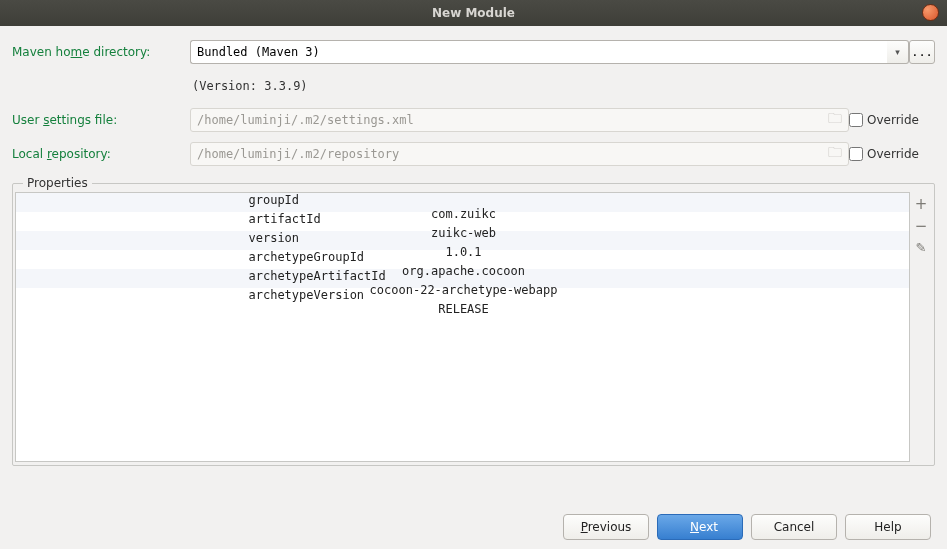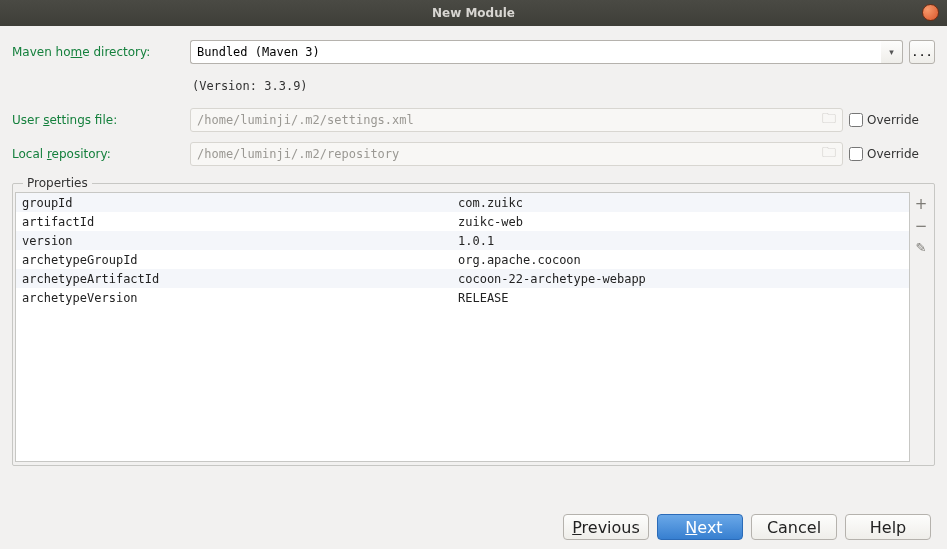--- a/index.html
+++ b/index.html
@@ -29,21 +29,21 @@
     width: 17px; height: 17px;
     border-radius: 50%;
     background: radial-gradient(circle at 30% 30%, #f79a6c, #d9562b);
     border: 1px solid #6e2d14;
     cursor: pointer;
   }
   .content { padding: 14px 12px 6px 12px; }
   .row { display: flex; align-items: center; margin-bottom: 10px; height: 24px;}
   .label-col { width: 178px; color: #15803d; }
   .label-col .hotkey { text-decoration: underline; }
-  .field-col { flex: 1; display: flex; gap: 6px; }
+  .field-col { flex: 1; display: flex; gap: 0; }
   .select-box {
     flex: 1;
     height: 24px;
     background: #fff;
     border: 1px solid #b5b2ad;
     border-radius: 3px;
     display: flex;
     align-items: center;
     padding: 0 6px;
     font-family: "DejaVu Sans Mono","Liberation Mono", monospace;
@@ -98,21 +98,21 @@
     height: 290px;
   }
   fieldset.properties legend { color:#333; padding: 0 4px; font-size:12px;margin-left:8px;}
   .props-body { display:flex; height: 270px; }
   .props-table {
     flex:1;
     border: 1px solid #c7c7c4;
     background:#fff;
     overflow:auto;
   }
-  .props-row { display:flex; height:19px; align-items:center; font-family: "DejaVu Sans Mono","Liberation Mono", monospace; font-size:12px; color:#222;}
+  .props-row { display:flex; height:19px; align-items:center; font-family: "DejaVu Sans Mono","Liberation Mono", monospace; font-size:12px; color:#222;flex-direction:column;}
   .props-row:nth-child(odd){ background:#f4f6fa; }
   .props-row:nth-child(even){ background:#ffffff; }
   .props-key { width: 440px; padding-left:6px; }
   .props-val { flex:1; padding-left:2px;}
   .props-side {
     width: 22px;
     display:flex;
     flex-direction:column;
     align-items:center;
     gap:6px;
@@ -128,21 +128,21 @@
     display:flex;
     gap:8px;
   }
   .btn {
     min-width: 86px;
     height: 26px;
     border: 1px solid #b5b2ad;
     border-radius: 4px;
     background: linear-gradient(to bottom,#fdfdfc,#efeeea);
     display:flex; align-items:center; justify-content:center;
-    font-size:16px;
+    font-size:12px;
     cursor:pointer;
     color:#222;
   }
   .btn .hotkey { text-decoration: underline; }
   .btn.primary {
     background: linear-gradient(to bottom,#6aa8e8,#377fd0);
     border-color:#2b6bb8;
     color:#fff;
     padding-left:8px;
   }

